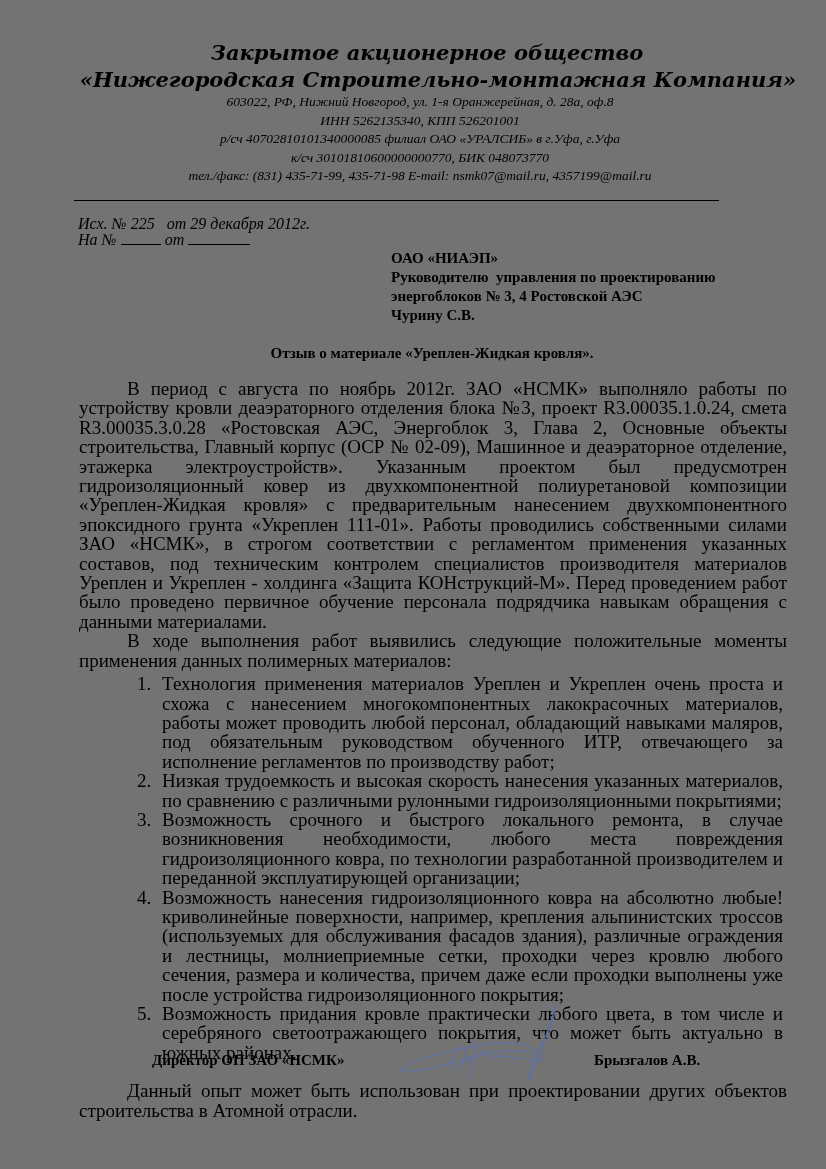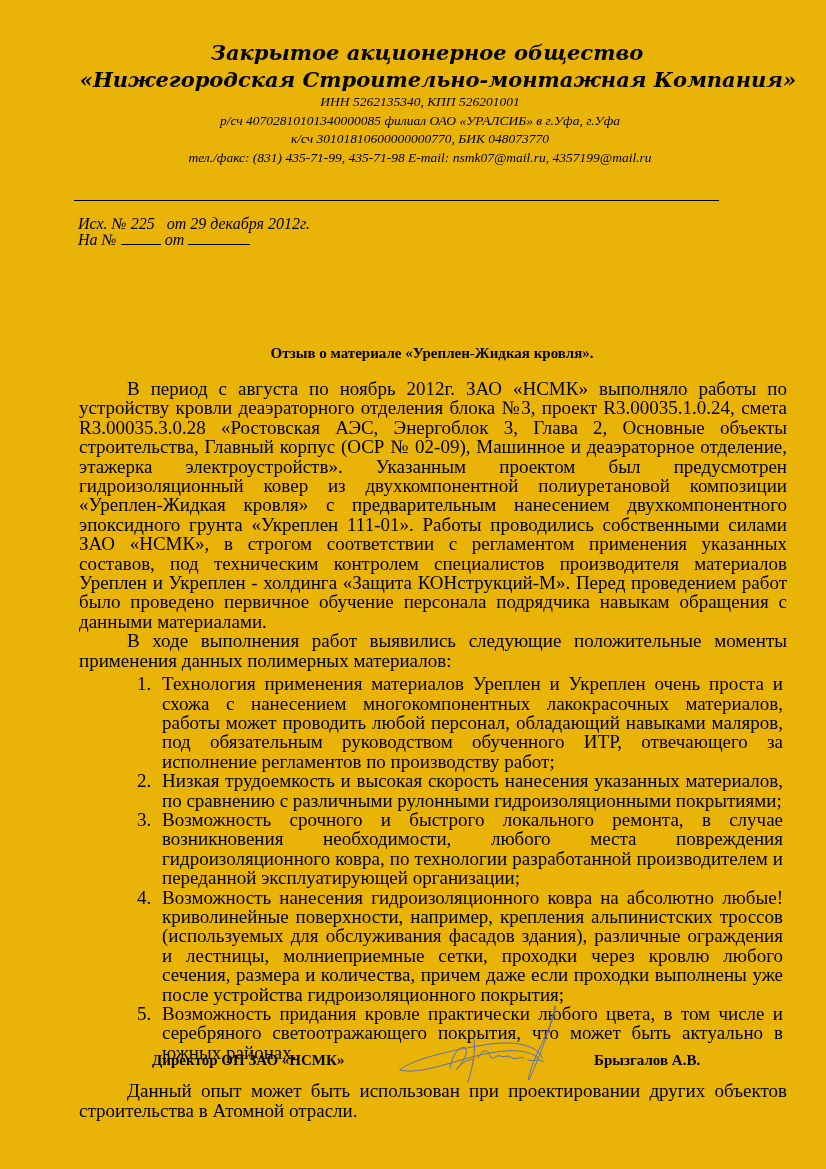--- a/index.html
+++ b/index.html
@@ -1,17 +1,17 @@
 <!DOCTYPE html>
 <html><head>
   <meta charset="utf-8">
   <style>
     html, body { margin: 0; padding: 0; background: #ffffff; }
     body { width: 826px; height: 1169px; position: relative; overflow: hidden; color: #000; }
-    .page { position: absolute; left: 0; top: 0; width: 826px; height: 1169px; background: #eab308; }
+    .page { position: absolute; left: 0; top: 0; width: 826px; height: 1169px; background: #737373; }
 
     .hdr-title { position: absolute; left: 0; width: 826px; text-align: center;
       font-family: "DejaVu Serif", "Liberation Serif", serif; font-style: italic; font-weight: bold; }
     .hdr-title.l1 { top: 40px; font-size: 21px; left: 14px; }
     .hdr-title.l2 { top: 67px; font-size: 21px; left: 25px; }
     .hdr-info { position: absolute; left: 60px; width: 720px; text-align: center;
       font-family: "Liberation Serif", serif; font-style: italic; font-size: 13.5px; line-height: 18px; }
     .hdr-info .ln { display: block; height: 18.5px; white-space: nowrap; }
     .rule { position: absolute; left: 74px; width: 645px; top: 200px; height: 0; border-top: 1.2px solid #000; }
 
@@ -41,38 +41,45 @@
   </style>
 </head>
 <body>
 
 <div class="page">
 
   <div class="hdr-title l1">Закрытое акционерное общество</div>
   <div class="hdr-title l2">«Нижегородская Строительно-монтажная Компания»</div>
 
   <div class="hdr-info" style="top:93px;">
+    <span class="ln">603022, РФ, Нижний Новгород, ул. 1-я Оранжерейная, д. 28а, оф.8</span>
     <span class="ln">ИНН 5262135340, КПП 526201001</span>
     <span class="ln">р/сч 40702810101340000085 филиал ОАО «УРАЛСИБ» в г.Уфа, г.Уфа</span>
     <span class="ln">к/сч 30101810600000000770, БИК 048073770</span>
     <span class="ln">тел./факс: (831) 435-71-99, 435-71-98 E-mail: nsmk07@mail.ru, 4357199@mail.ru</span>
   </div>
 
   <div class="rule"></div>
 
   <div class="outref">
     <div style="white-space:pre;">Исх. № 225   от 29 декабря 2012г.</div>
     <div>
       <span>На №</span>
       <span class="blank" style="width:40px;"></span>
       <span>от</span>
       <span class="blank" style="width:62px;"></span>
     </div>
   </div>
 
+  <div class="addressee">
+    <div>ОАО «НИАЭП»</div>
+    <div style="white-space:pre;">Руководителю  управления по проектированию</div>
+    <div>энергоблоков № 3, 4 Ростовской АЭС</div>
+    <div>Чурину С.В.</div>
+  </div>
 
   <div class="subject">Отзыв о материале «Уреплен-Жидкая кровля».</div>
 
   <div class="body">
     <p>В период с августа по ноябрь 2012г. ЗАО «НСМК» выполняло работы по устройству кровли деаэраторного отделения блока №3, проект R3.00035.1.0.24, смета R3.00035.3.0.28 «Ростовская АЭС, Энергоблок  3, Глава 2, Основные объекты строительства, Главный корпус (ОСР  №  02-09), Машинное и деаэраторное отделение, этажерка электроустройств». Указанным проектом был предусмотрен гидроизоляционный ковер из двухкомпонентной полиуретановой композиции «Уреплен-Жидкая кровля» с предварительным нанесением двухкомпонентного эпоксидного грунта «Укреплен 111-01». Работы проводились собственными силами ЗАО «НСМК», в строгом соответствии с регламентом применения указанных составов, под техническим контролем специалистов производителя материалов Уреплен и Укреплен - холдинга «Защита КОНструкций-М». Перед проведением работ было проведено первичное обучение персонала подрядчика навыкам обращения с данными материалами.</p>
     <p>В ходе выполнения работ выявились следующие положительные моменты применения данных полимерных материалов:</p>
     <ol>
       <li>Технология применения материалов Уреплен и Укреплен очень проста и схожа с нанесением многокомпонентных лакокрасочных материалов, работы может проводить любой персонал, обладающий навыками маляров, под обязательным руководством обученного ИТР, отвечающего за исполнение регламентов по производству работ;</li>
       <li>Низкая трудоемкость и высокая скорость нанесения указанных материалов, по сравнению с различными рулонными гидроизоляционными покрытиями;</li>
       <li>Возможность срочного и быстрого локального ремонта, в случае возникновения необходимости, любого места повреждения гидроизоляционного ковра, по технологии разработанной производителем и переданной эксплуатирующей организации;</li>

